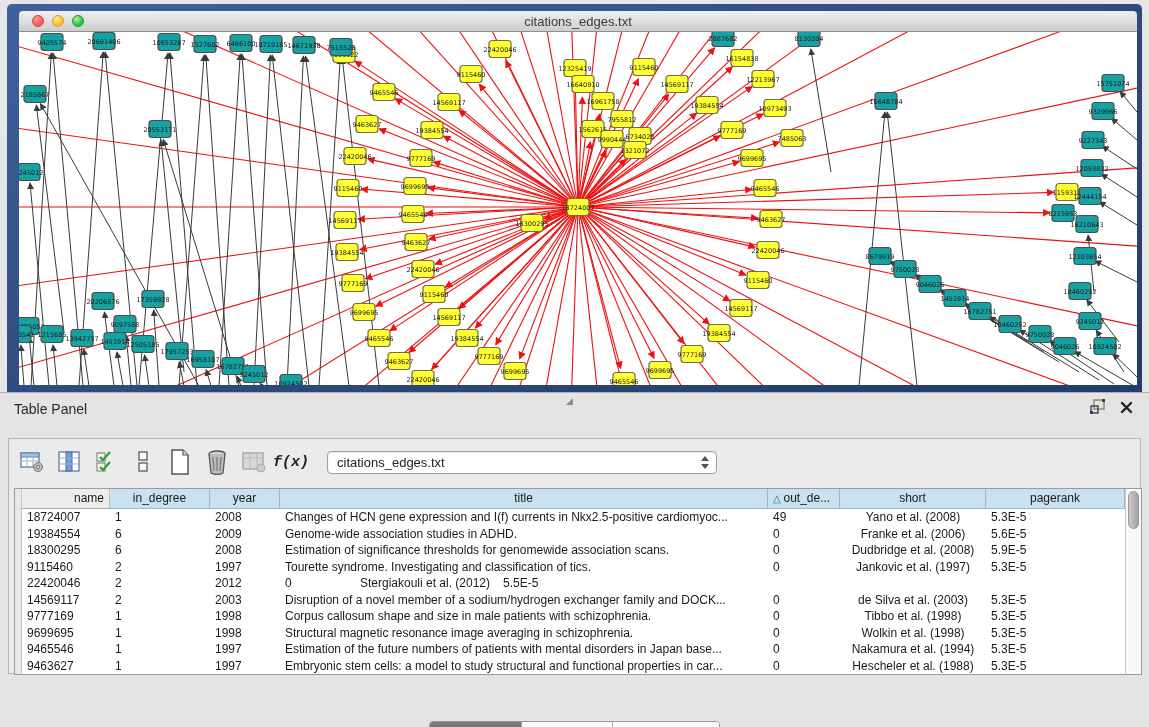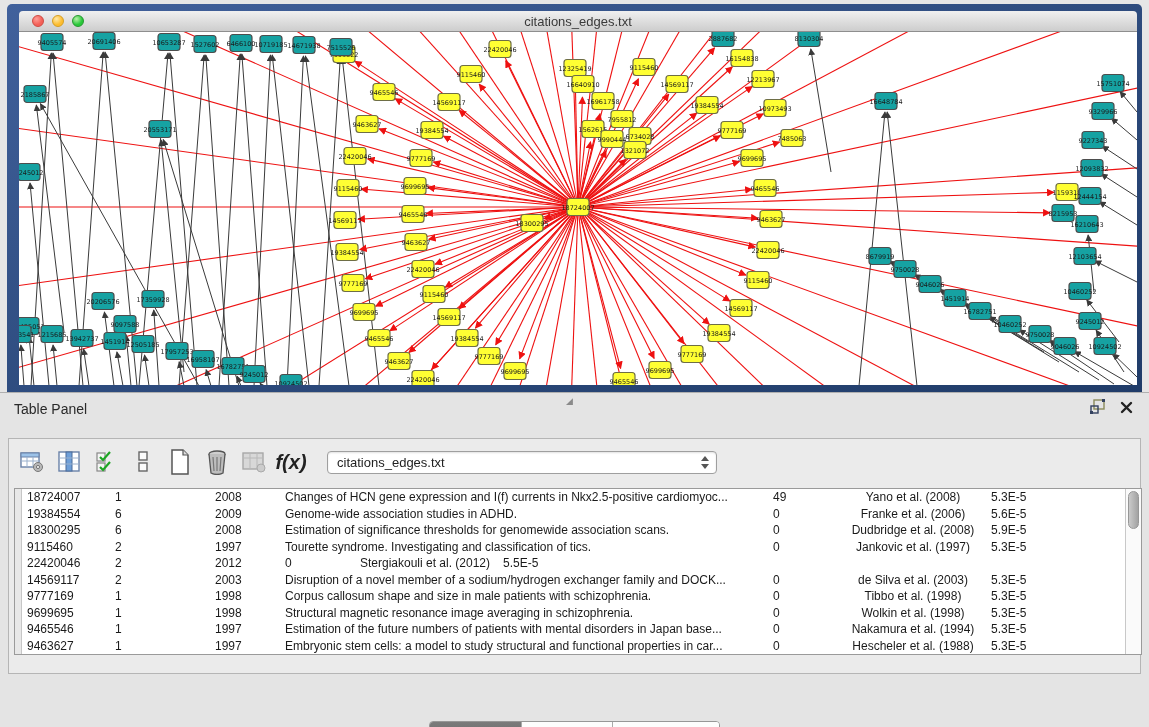--- a/index.html
+++ b/index.html
@@ -33,22 +33,22 @@
     background:#e4e4e4; border-top:1px solid #b0b0b0; }
   .tp-header { position:absolute; left:0; top:0; width:100%; height:30px; }
   .tp-title { position:absolute; left:14px; top:8px; font-size:14px; color:#2a2a2a; }
   .tp-icons { position:absolute; right:16px; top:6px; display:flex; gap:14px; align-items:center; }
   .grip { position:absolute; left:566px; top:3px; color:#8a8a8a; font-size:9px; }
 
   .tp-body { position:absolute; left:8px; top:45px; width:1133px; height:236px;
     background:#ebebeb; border:1px solid #b5b5b5; }
   .toolbar { position:absolute; left:10px; top:6px; height:34px; display:flex; align-items:center; gap:11px; }
   .tb-icon { width:26px; height:26px; display:flex; align-items:center; justify-content:center; }
-  .fx { font-family:Liberation Sans, sans-serif; font-style:italic; font-weight:bold;
-    font-size:20px; color:#222; }
+  .fx { font-family:Liberation Mono, monospace; font-style:italic; font-weight:bold;
+    font-size:15px; color:#222; }
   .combo { position:relative; margin-left:12px; width:390px; height:23px; background:#fff;
     border:1px solid #9f9f9f; border-radius:4px; box-shadow:inset 0 1px 2px rgba(0,0,0,.12);
     font-size:13px; color:#222; line-height:21px; padding-left:9px; }
   .combo .arrows { position:absolute; right:7px; top:4px; }
   .combo .arrows div { width:0; height:0; border-left:4px solid transparent; border-right:4px solid transparent; }
   .combo .arrows .up { border-bottom:5px solid #555; margin-bottom:3px; }
   .combo .arrows .dn { border-top:5px solid #555; }
 
   .tbl { position:absolute; left:5px; top:49px; border:1px solid #9a9a9a; background:#fff;
     display:flex; }
@@ -751,20 +751,29 @@
           <span class="arrows">
               <div class="up"></div>
               <div class="dn"></div>
             </span>
         </div>
       </div>
 
       <div class="tbl">
         <div class="rowstrip"></div>
         <div class="grid" id="grid">
+            <div class="hrow">
+              <div class="hcell plain" style="width: 88px; text-align: right;">name</div>
+              <div class="hcell" style="width: 100px; text-align: center;">in_degree</div>
+              <div class="hcell" style="width: 70px; text-align: center;">year</div>
+              <div class="hcell" style="width: 488px; text-align: center;">title</div>
+              <div class="hcell" style="width: 72px; text-align: left;"><span class="sortg">△ </span>out_de...</div>
+              <div class="hcell" style="width: 146px; text-align: center;">short</div>
+              <div class="hcell" style="width: 139px; text-align: center;">pagerank</div>
+            </div>
             <div class="drow">
               <div class="dcell" style="width: 88px; text-align: left;">18724007</div>
               <div class="dcell" style="width: 100px; text-align: left;">1</div>
               <div class="dcell" style="width: 70px; text-align: left;">2008</div>
               <div class="dcell" style="width: 488px; text-align: left;">Changes of HCN gene expression and I(f) currents in Nkx2.5-positive cardiomyoc...</div>
               <div class="dcell" style="width: 72px; text-align: left;">49</div>
               <div class="dcell" style="width: 146px; text-align: center;">Yano et al. (2008)</div>
               <div class="dcell" style="width: 139px; text-align: left;">5.3E-5</div>
             </div>
             <div class="drow">

